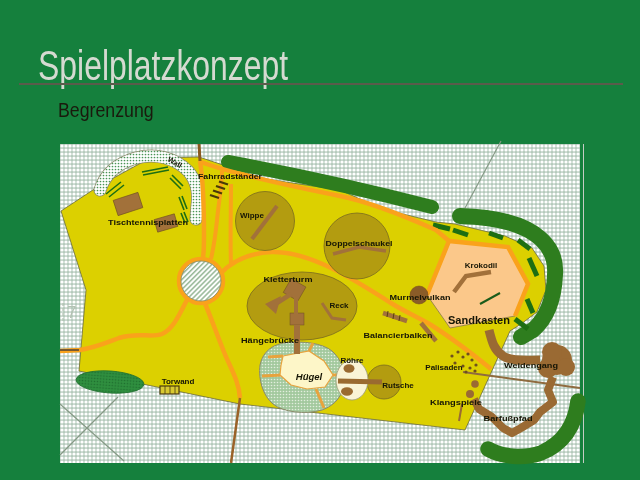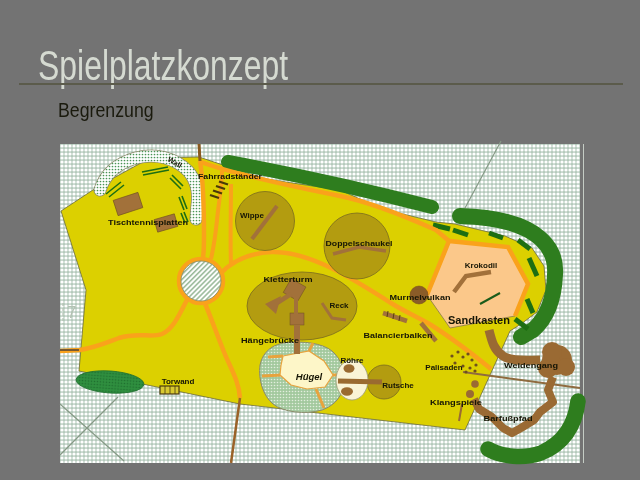--- a/index.html
+++ b/index.html
@@ -1,16 +1,16 @@
 <!DOCTYPE html>
 <html><head>
 <meta charset="utf-8">
 <style>
   html,body{margin:0;padding:0;background:#ffffff;}
-  #page{position:relative;width:640px;height:480px;background:#737373;overflow:hidden;
+  #page{position:relative;width:640px;height:480px;background:#15803d;overflow:hidden;
         font-family:"Liberation Sans",sans-serif;}
   #title{position:absolute;left:37.5px;top:45px;font-size:42px;color:#d5dad1;
          line-height:1;transform:scaleX(0.76);transform-origin:0 0;white-space:nowrap;}
   #rule{position:absolute;left:19px;top:83px;width:604px;height:1.7px;background:#5b5b4b;}
   #sub{position:absolute;left:58px;top:100px;font-size:20.5px;color:#1a1a0d;line-height:1;
        transform:scaleX(0.865);transform-origin:0 0;white-space:nowrap;}
 </style>
 </head>
 <body>
 <div id="page">

